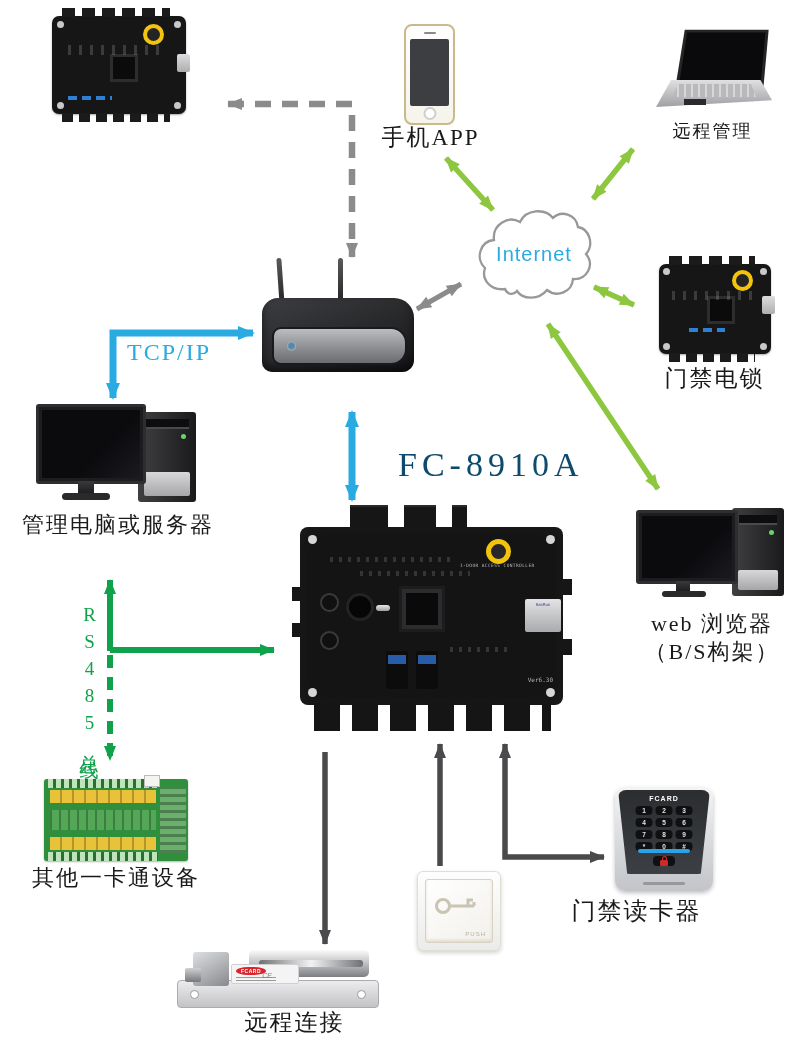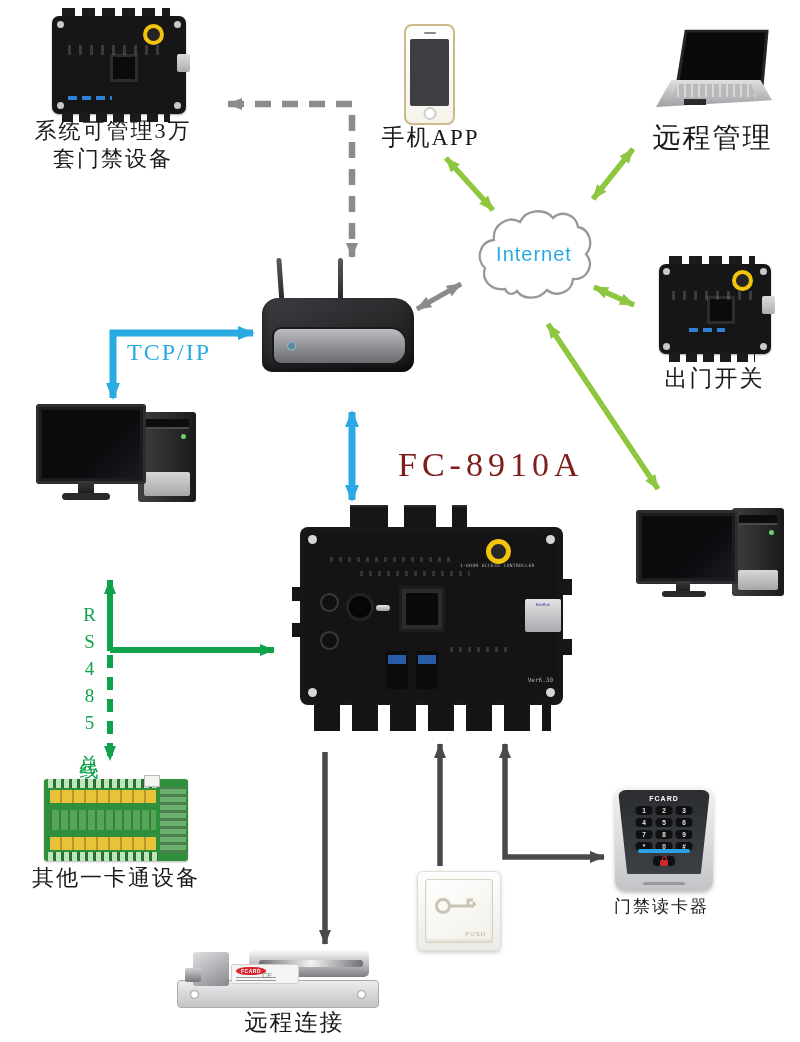--- a/index.html
+++ b/index.html
@@ -138,21 +138,21 @@
   .lockkey{position:absolute;top:66px;left:50%;transform:translateX(-50%);width:22px;height:10px;background:#0f1012;
            border-radius:4px;display:flex;align-items:center;justify-content:center;}
   .padlock{position:relative;width:8px;height:6px;background:#cf2a2a;border-radius:1.5px;margin-top:3px;}
   .padlock::before{content:"";position:absolute;top:-4px;left:1.5px;width:3px;height:4px;
            border:1.5px solid #cf2a2a;border-bottom:none;border-radius:3px 3px 0 0;}
   .bluebar{position:absolute;bottom:21px;left:50%;transform:translateX(-50%);width:52px;height:4px;
            background:#2ba1e8;border-radius:2px;}
   .rdr-slot{position:absolute;bottom:6px;left:50%;transform:translateX(-50%);width:42px;height:3px;
             background:#97989b;border-radius:2px;}
   
-  .fc-title{position:absolute;font-size:34px;letter-spacing:5px;color:#7f1d1d;}
+  .fc-title{position:absolute;font-size:34px;letter-spacing:5px;color:#0c4a6e;}
   .tcpip{position:absolute;font-size:24px;letter-spacing:2px;color:var(--c-blue,#29abe2);}
   .rs485{position:absolute;font-size:19px;letter-spacing:6px;color:var(--c-green,#0fa24b);
          writing-mode:vertical-lr;-webkit-writing-mode:vertical-lr;
          text-orientation:upright;-webkit-text-orientation:upright;}
 </style>
 </head>
 <body>
 
 <div id="stage">
 
@@ -162,39 +162,35 @@
     <div class="mb-hole" style="left:5px;top:5px;"></div>
     <div class="mb-hole" style="right:5px;top:5px;"></div>
     <div class="mb-hole" style="left:5px;bottom:5px;"></div>
     <div class="mb-hole" style="right:5px;bottom:5px;"></div>
     <div class="mb-ring" style="right:22px;top:8px;"></div>
     <div class="mb-chip" style="left:58px;top:38px;"></div>
     <div class="mb-eth" style="right:-4px;top:38px;"></div>
     <div class="mb-tex"></div>
     <div class="mb-blue" style="left:16px;bottom:14px;width:44px;"></div>
   </div>
-  <div class="lbl" style="left:18px;top:117px;width:190px;">
-    <span class="sm">系统可管理3万</span>
-    <span class="sm">套门禁设备</span>
-  </div>
 
   <div class="phone" style="left:404px;top:24px;width:47px;height:97px;">
     <div class="ph-spk"></div>
     <div class="ph-scr"></div>
     <div class="ph-home"></div>
   </div>
   <div class="lbl" style="left:378px;top:123px;width:105px;font-size:23px;">手机APP</div>
 
   <div class="laptop" style="left:656px;top:28px;width:116px;height:84px;">
     <div class="lap-scr"></div>
     <div class="lap-base"></div>
     <div class="lap-kbd"></div>
     <div class="lap-pad"></div>
   </div>
-  <div class="lbl" style="left:650px;top:120px;width:125px;font-size:28px;">远程管理</div>
+  <div class="lbl" style="left:650px;top:120px;width:125px;font-size:18px;">远程管理</div>
 
   <div class="cloud" style="left:475px;top:203px;width:118px;height:112px;">
     <svg width="118" height="112" viewBox="0 0 118 112">
       <path d="M 30 86 C 16 88 6 77 10 65 C 0 56 5 38 19 37 C 17 22 33 12 45 19 C 51 6 70 5 78 15
                C 86 7 101 11 103 24 C 115 26 119 42 111 51 C 120 62 112 77 98 76 C 97 89 82 95 72 87
                C 64 97 48 97 42 88 C 38 93 32 91 30 86 Z" fill="#ffffff" stroke="#98989a" stroke-width="2.3"></path>
     </svg>
     <div class="lbl-internet" style="color:var(--c-blue,#29abe2);">Internet</div>
   </div>
 
@@ -204,21 +200,21 @@
     <div class="mb-hole" style="left:4px;top:4px;"></div>
     <div class="mb-hole" style="right:4px;top:4px;"></div>
     <div class="mb-hole" style="left:4px;bottom:4px;"></div>
     <div class="mb-hole" style="right:4px;bottom:4px;"></div>
     <div class="mb-ring" style="right:18px;top:6px;"></div>
     <div class="mb-chip" style="left:48px;top:32px;"></div>
     <div class="mb-eth" style="right:-4px;top:32px;"></div>
     <div class="mb-tex"></div>
     <div class="mb-blue" style="left:30px;bottom:22px;width:36px;"></div>
   </div>
-  <div class="lbl" style="left:652px;top:364px;width:125px;font-size:23px;">出门开关</div>
+  <div class="lbl" style="left:652px;top:364px;width:125px;font-size:23px;">门禁电锁</div>
 
   <div class="router" style="left:262px;top:258px;width:152px;height:114px;">
     <div class="ant" style="left:16px;transform:rotate(-4deg);"></div>
     <div class="ant" style="left:76px;"></div>
     <div class="rbody">
       <div class="rface">
         <div class="rled"></div>
       </div>
     </div>
   </div>
@@ -231,20 +227,21 @@
       <div class="tw-btn"></div>
       <div class="tw-front"></div>
     </div>
     <div class="mon" style="left:0;top:2px;width:104px;height:74px;">
       <div class="scr"></div>
     </div>
     <div class="mstand" style="left:42px;top:79px;width:16px;height:12px;"></div>
     <div class="mbase" style="left:26px;top:91px;width:48px;height:7px;"></div>
   </div>
   <div class="lbl" style="left:6px;top:511px;width:224px;">
+    <span class="sm">管理电脑或服务器</span>
   </div>
 
   <div class="fc-title" style="left:398px;top:446px;">FC-8910A</div>
 
   <div class="board" style="left:300px;top:505px;width:263px;height:226px;">
     <div class="bt" style="left:50px;top:0;width:38px;height:24px;"></div>
     <div class="bt" style="left:104px;top:0;width:32px;height:24px;"></div>
     <div class="bt" style="left:152px;top:0;width:15px;height:24px;"></div>
     <div class="pcb">
       <div class="hole" style="left:8px;top:8px;"></div>
@@ -280,20 +277,24 @@
       <div class="tw-drive"></div>
       <div class="tw-btn"></div>
       <div class="tw-front" style="height:20px;"></div>
     </div>
     <div class="mon" style="left:0;top:4px;width:96px;height:68px;">
       <div class="scr"></div>
     </div>
     <div class="mstand" style="left:40px;top:75px;width:14px;height:10px;"></div>
     <div class="mbase" style="left:26px;top:85px;width:44px;height:6px;"></div>
   </div>
+  <div class="lbl" style="left:638px;top:610px;width:148px;">
+    <span class="sm">web 浏览器</span>
+    <span class="sm">（B/S构架）</span>
+  </div>
 
   <div class="rs485" style="left:76px;top:604px;height:195px;">RS485总线</div>
 
   <div class="gpcb" style="left:44px;top:779px;width:144px;height:82px;">
     <div class="g-teeth" style="top:0;"></div>
     <div class="g-relays" style="top:11px;"></div>
     <div class="g-mid"></div>
     <div class="g-relays" style="bottom:11px;"></div>
     <div class="g-teeth" style="bottom:0;"></div>
     <div class="g-right"></div>
@@ -345,21 +346,21 @@
         <div class="key">0</div>
         <div class="key">#</div>
       </div>
       <div class="lockkey">
         <span class="padlock"></span>
       </div>
       <div class="bluebar"></div>
     </div>
     <div class="rdr-slot"></div>
   </div>
-  <div class="lbl" style="left:589px;top:896px;width:145px;font-size:17px;">门禁读卡器</div>
+  <div class="lbl" style="left:564px;top:896px;width:145px;font-size:24px;">门禁读卡器</div>
 
   <svg id="arrows" width="800" height="1042" viewBox="0 0 800 1042">
     <defs>
       <marker id="m-gray" markerUnits="userSpaceOnUse" markerWidth="18" markerHeight="14" refX="15" refY="7" orient="auto-start-reverse">
         <path d="M1 1 L16 7 L1 13 Z" style="fill:var(--c-gray,#8a8b8d)"></path>
       </marker>
       <marker id="m-dark" markerUnits="userSpaceOnUse" markerWidth="18" markerHeight="14" refX="15" refY="7" orient="auto-start-reverse">
         <path d="M1 1 L16 7 L1 13 Z" style="fill:var(--c-dark,#4a4a4c)"></path>
       </marker>
       <marker id="m-ygreen" markerUnits="userSpaceOnUse" markerWidth="18" markerHeight="14" refX="15" refY="7" orient="auto-start-reverse">

